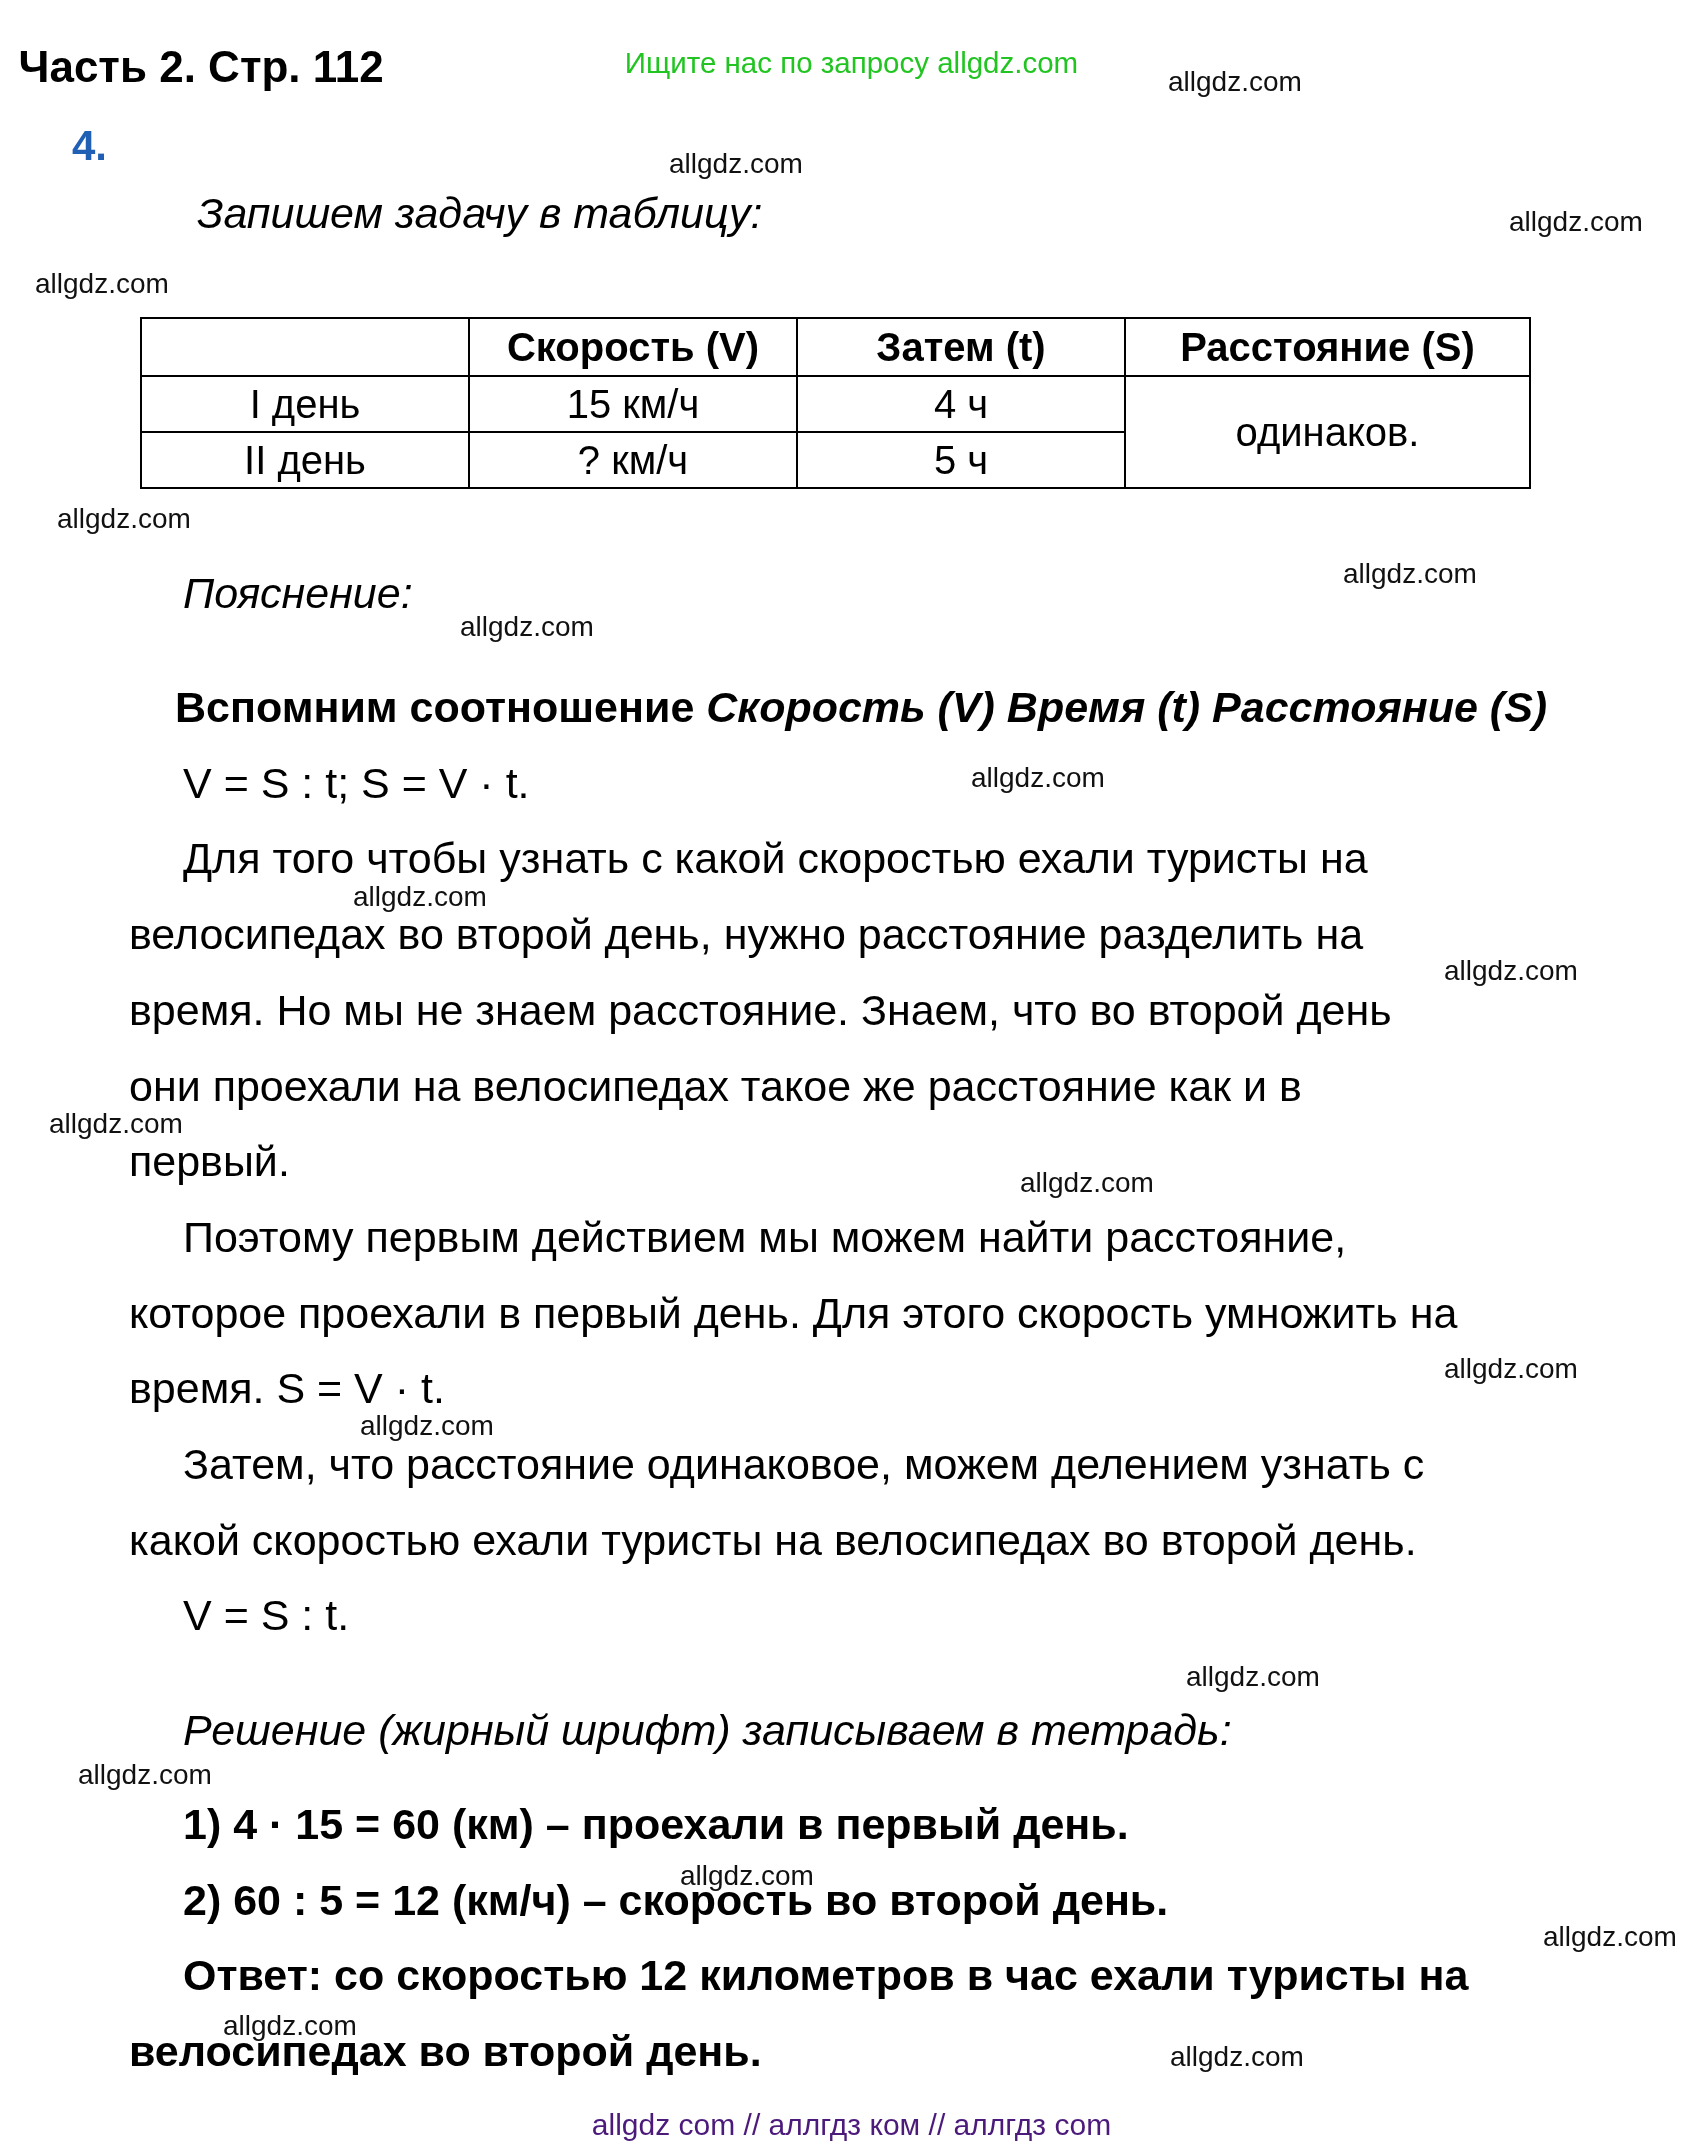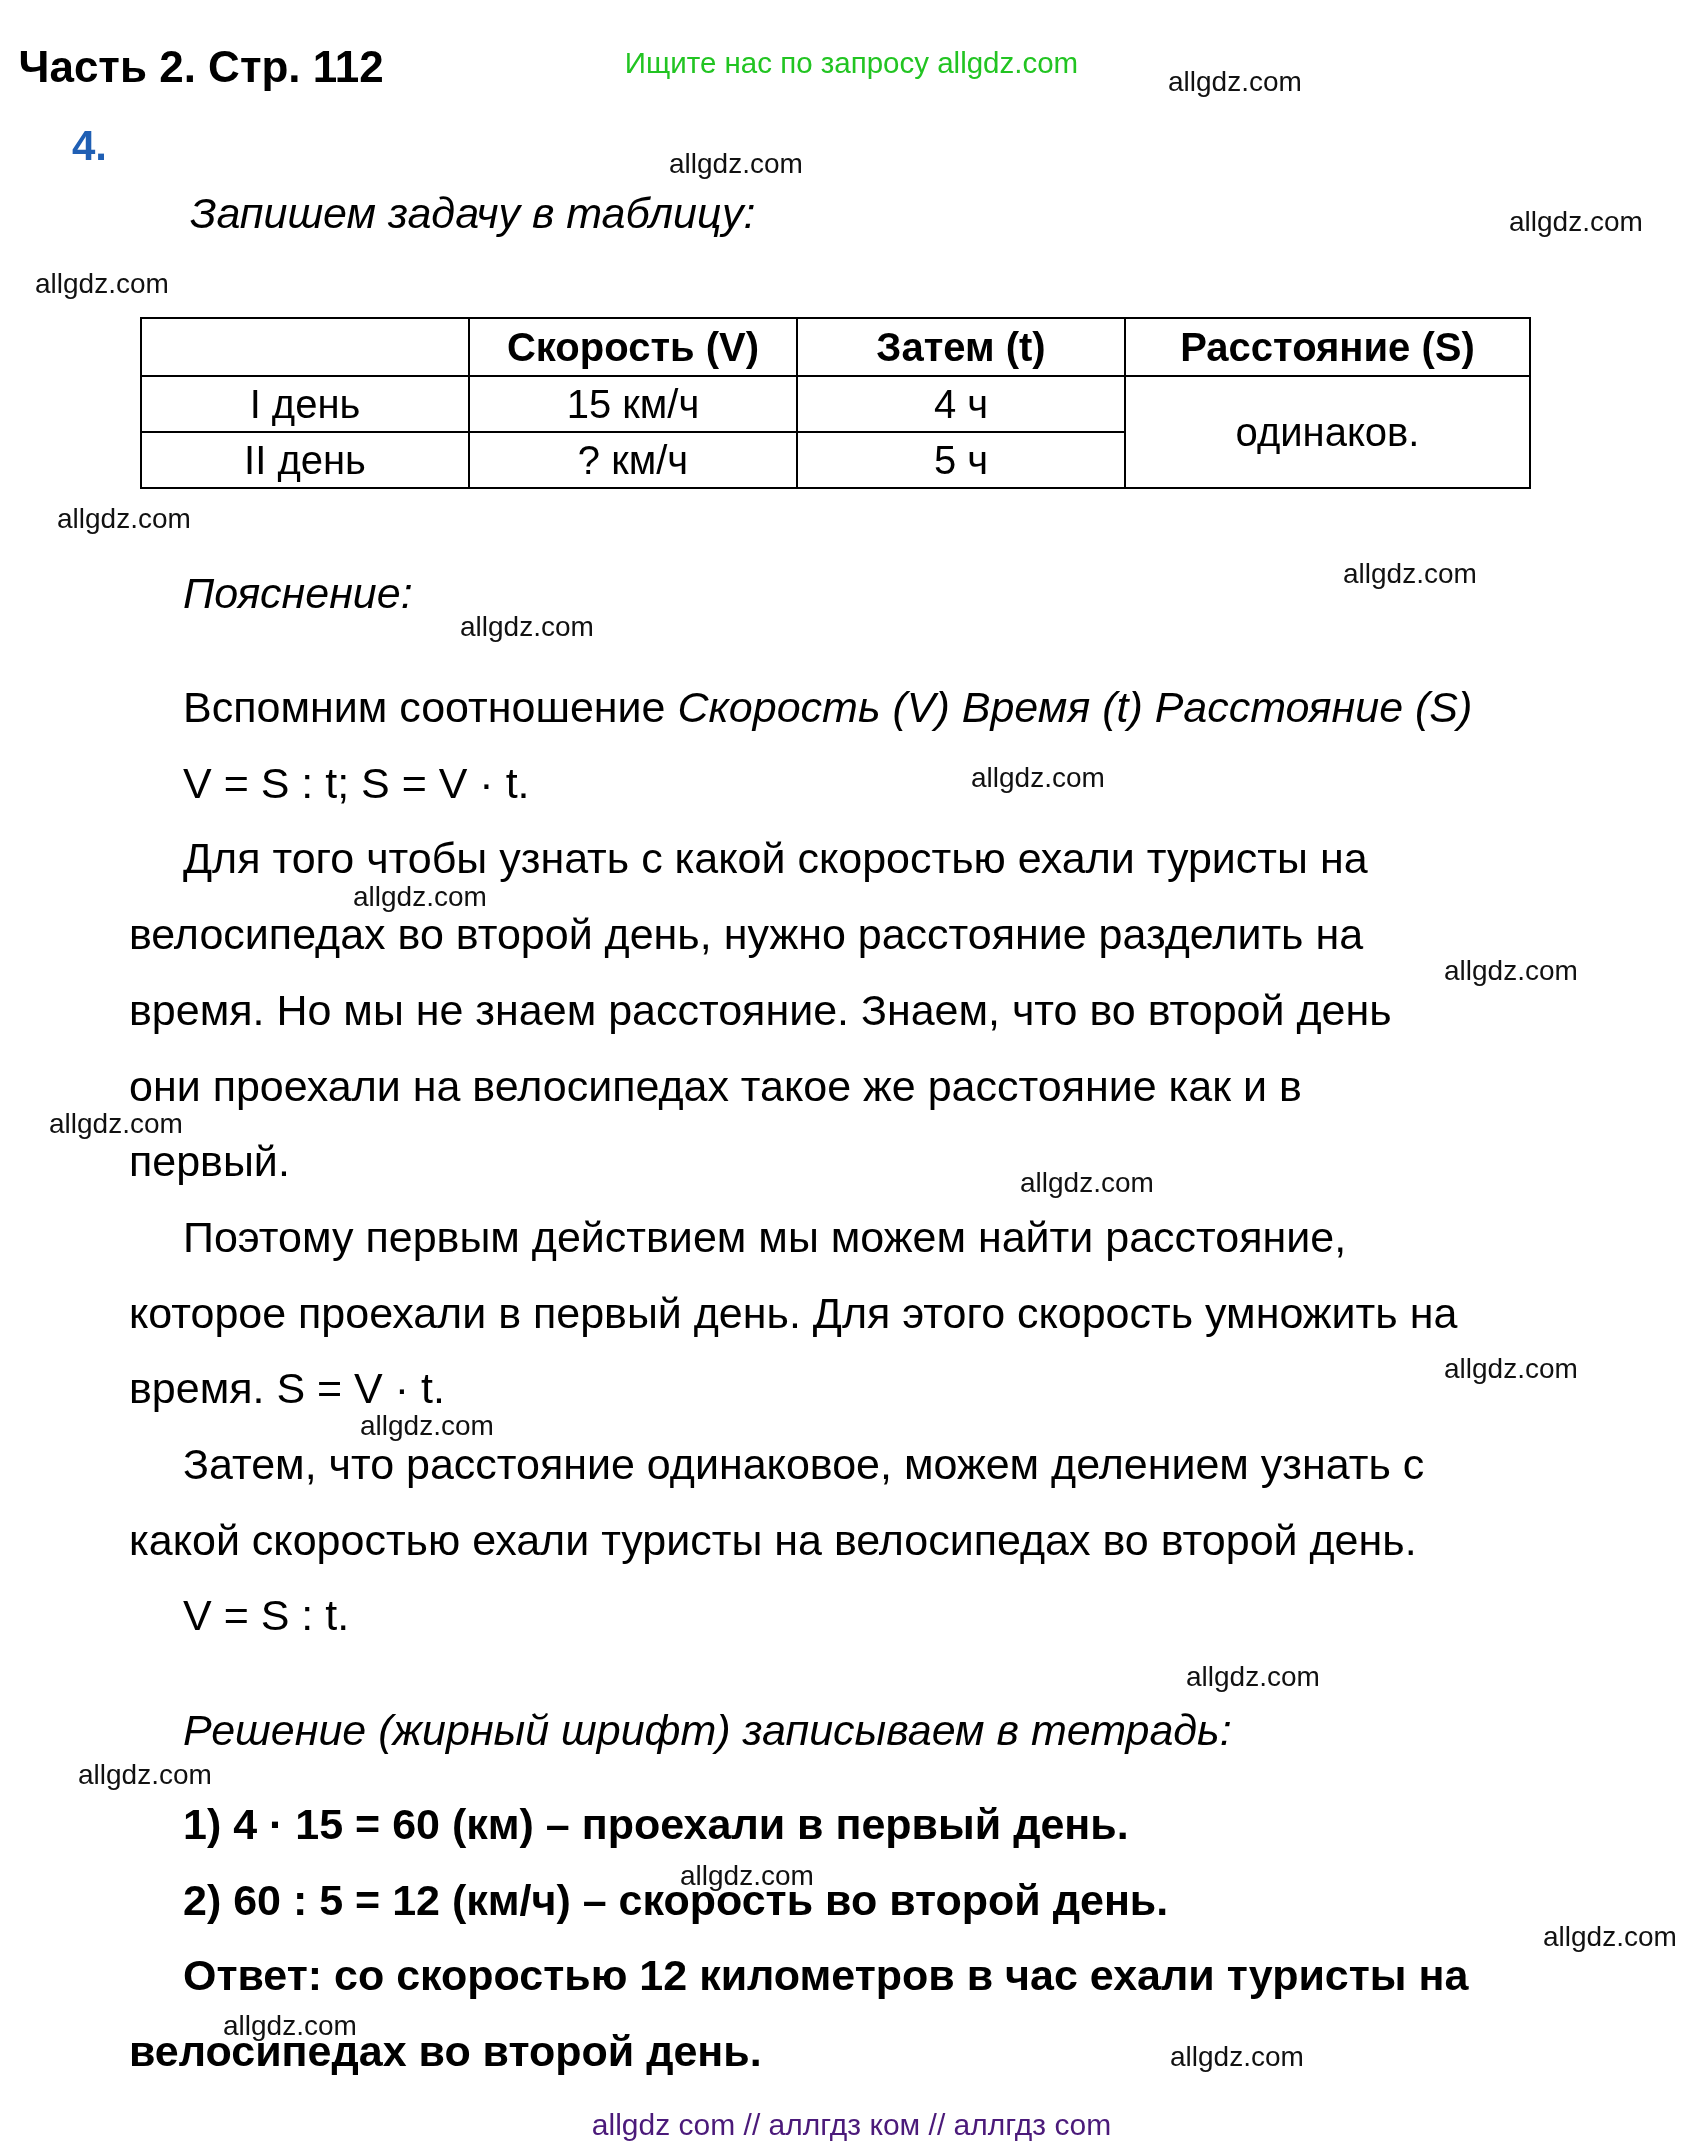--- a/index.html
+++ b/index.html
@@ -28,21 +28,21 @@
   .ital { font-style:italic; }
 </style>
 </head>
 <body>
 
 <div class="abs top-banner" style="color: rgb(34, 196, 34); margin-top: 44px;">Ищите нас по запросу allgdz.com</div>
 
 <div class="abs title">Часть 2. Стр. 112</div>
 <div class="abs task-num" style="color: rgb(31, 95, 180);">4.</div>
 
-<div class="abs italic-h" style="left:190px;top:189px;text-align:right;">Запишем задачу в таблицу:</div>
+<div class="abs italic-h" style="left:197px;top:189px;text-align:right;">Запишем задачу в таблицу:</div>
 
 <table class="task">
   <tbody>
       <tr>
     <th class="c0"></th>
     <th class="c1">Скорость (V)</th>
     <th class="c2">Затем (t)</th>
     <th class="c3">Расстояние  (S)</th>
   </tr>
   <tr>
@@ -54,21 +54,21 @@
   <tr>
     <td>II день</td>
     <td>? км/ч</td>
     <td>5 ч</td>
   </tr>
 </tbody>
   </table>
 
 <div class="abs italic-h" style="left:183px;top:569px;">Пояснение:</div>
 
-<div class="abs body-line" style="left:183px;top:681px;">
+<div class="abs body-line" style="left:175px;top:681px;font-weight:bold;">
   <span>Вспомним соотношение </span><span class="ital">Скорость (V) Время  (t) Расстояние (S)</span>
 </div>
 <div class="abs body-line" style="left:183px;top:757px;">V = S : t;  S = V · t.</div>
 
 <div class="abs body-line" style="left:183px;top:832px;">Для того чтобы узнать с какой скоростью ехали туристы на</div>
 <div class="abs body-line" style="left:129px;top:908px;">велосипедах во второй день, нужно расстояние разделить на</div>
 <div class="abs body-line" style="left:129px;top:984px;">время. Но мы не знаем расстояние. Знаем, что во второй день</div>
 <div class="abs body-line" style="left:129px;top:1060px;">они проехали на велосипедах такое же расстояние как и в</div>
 <div class="abs body-line" style="left:129px;top:1135px;">первый.</div>
 

